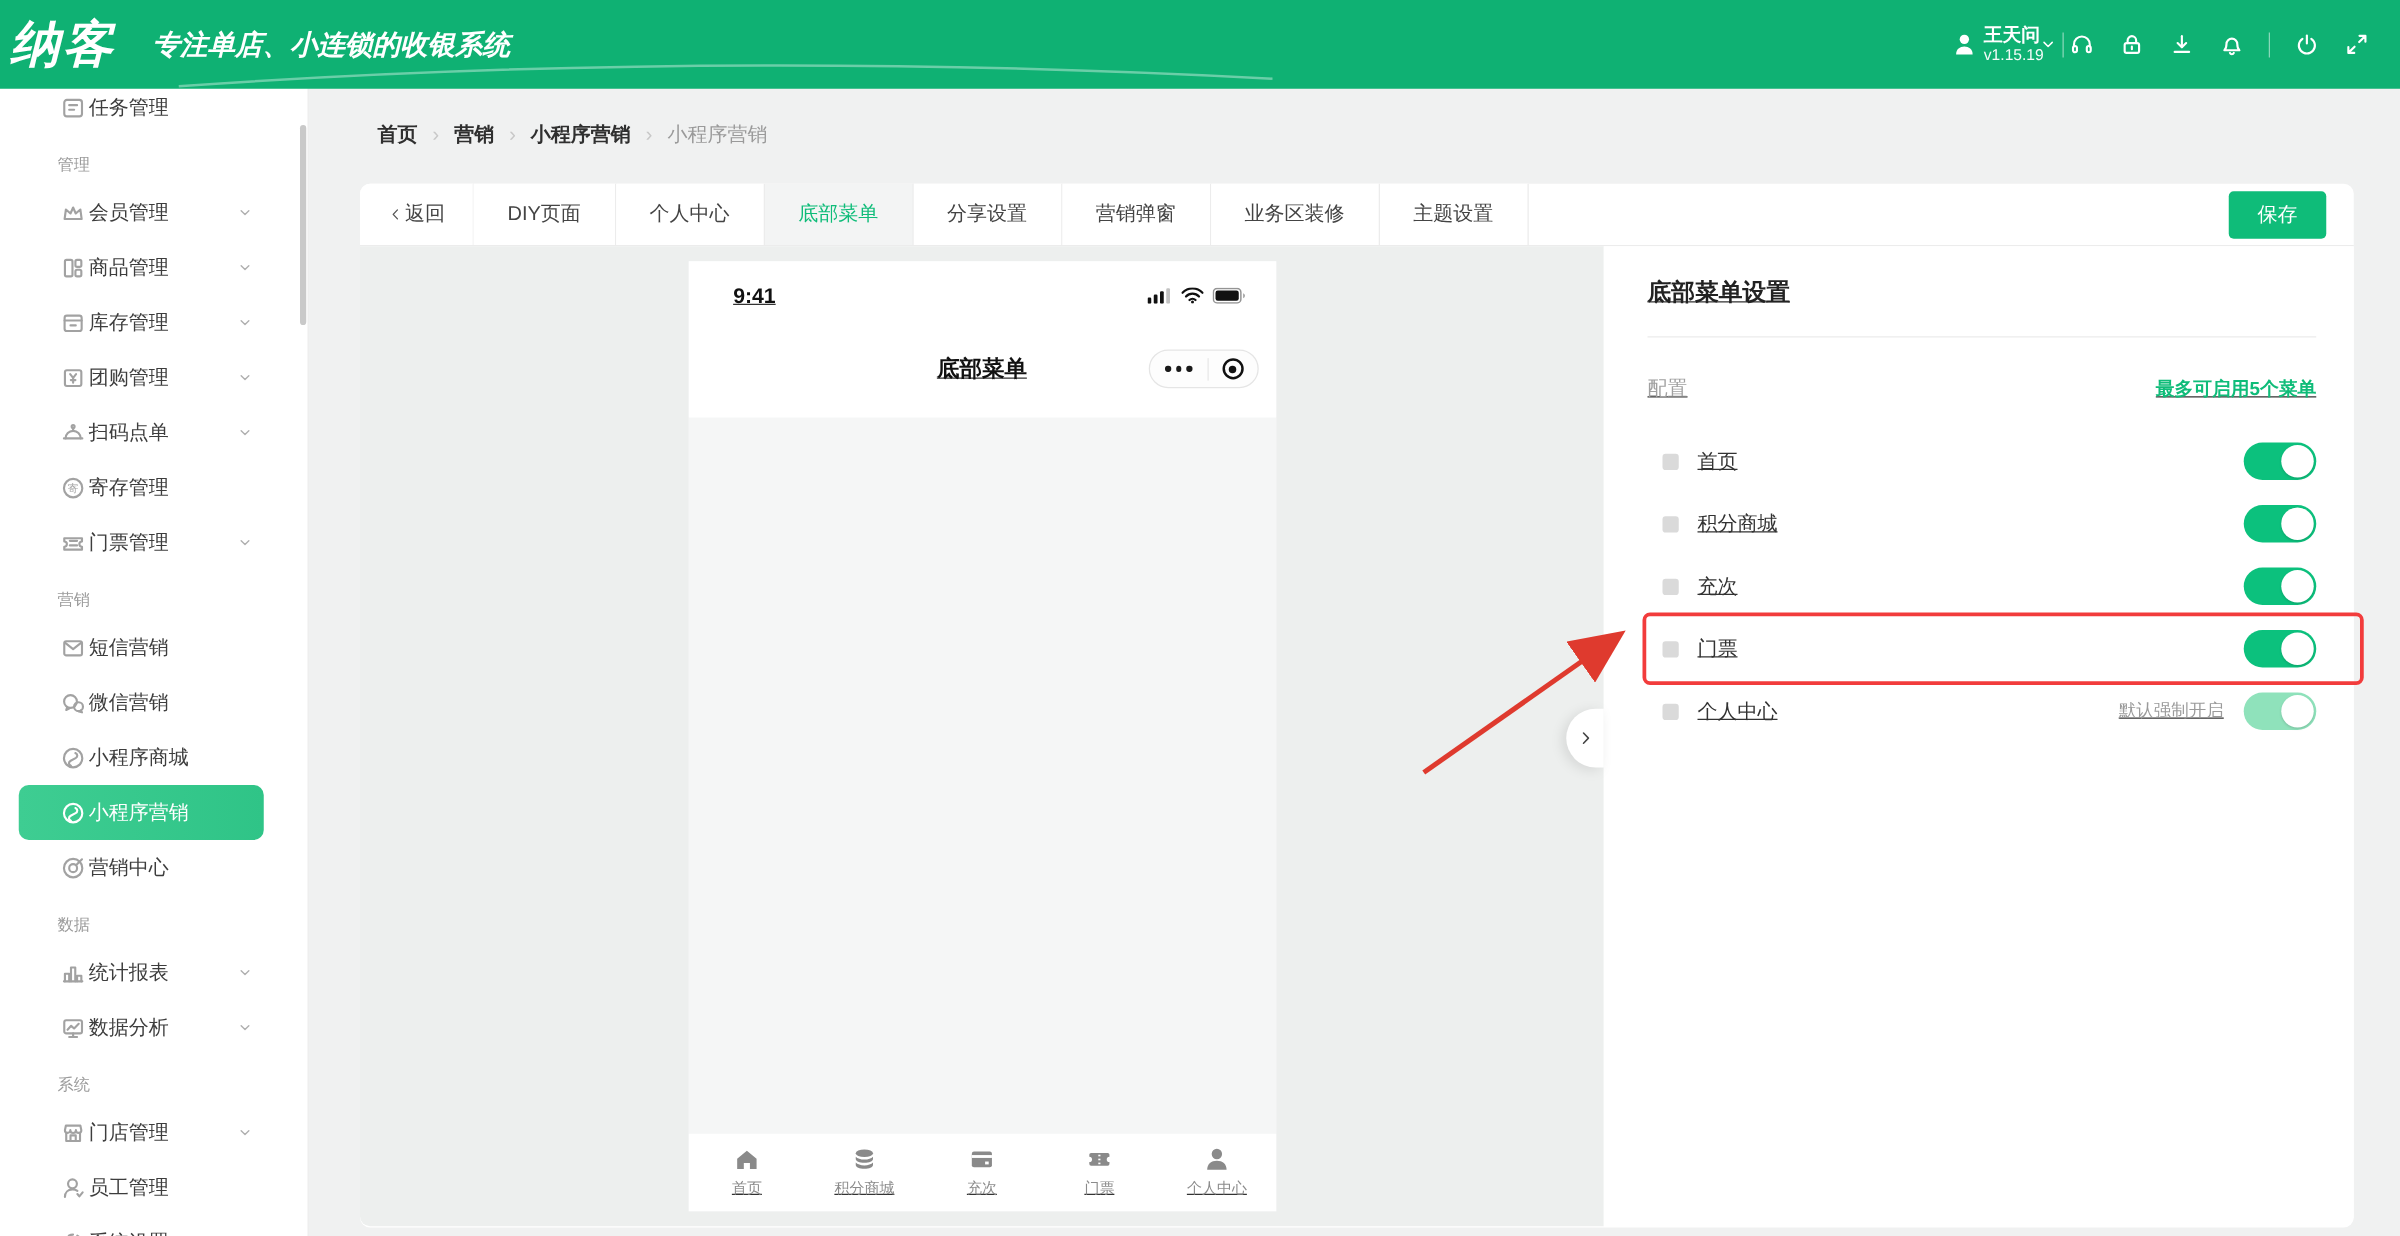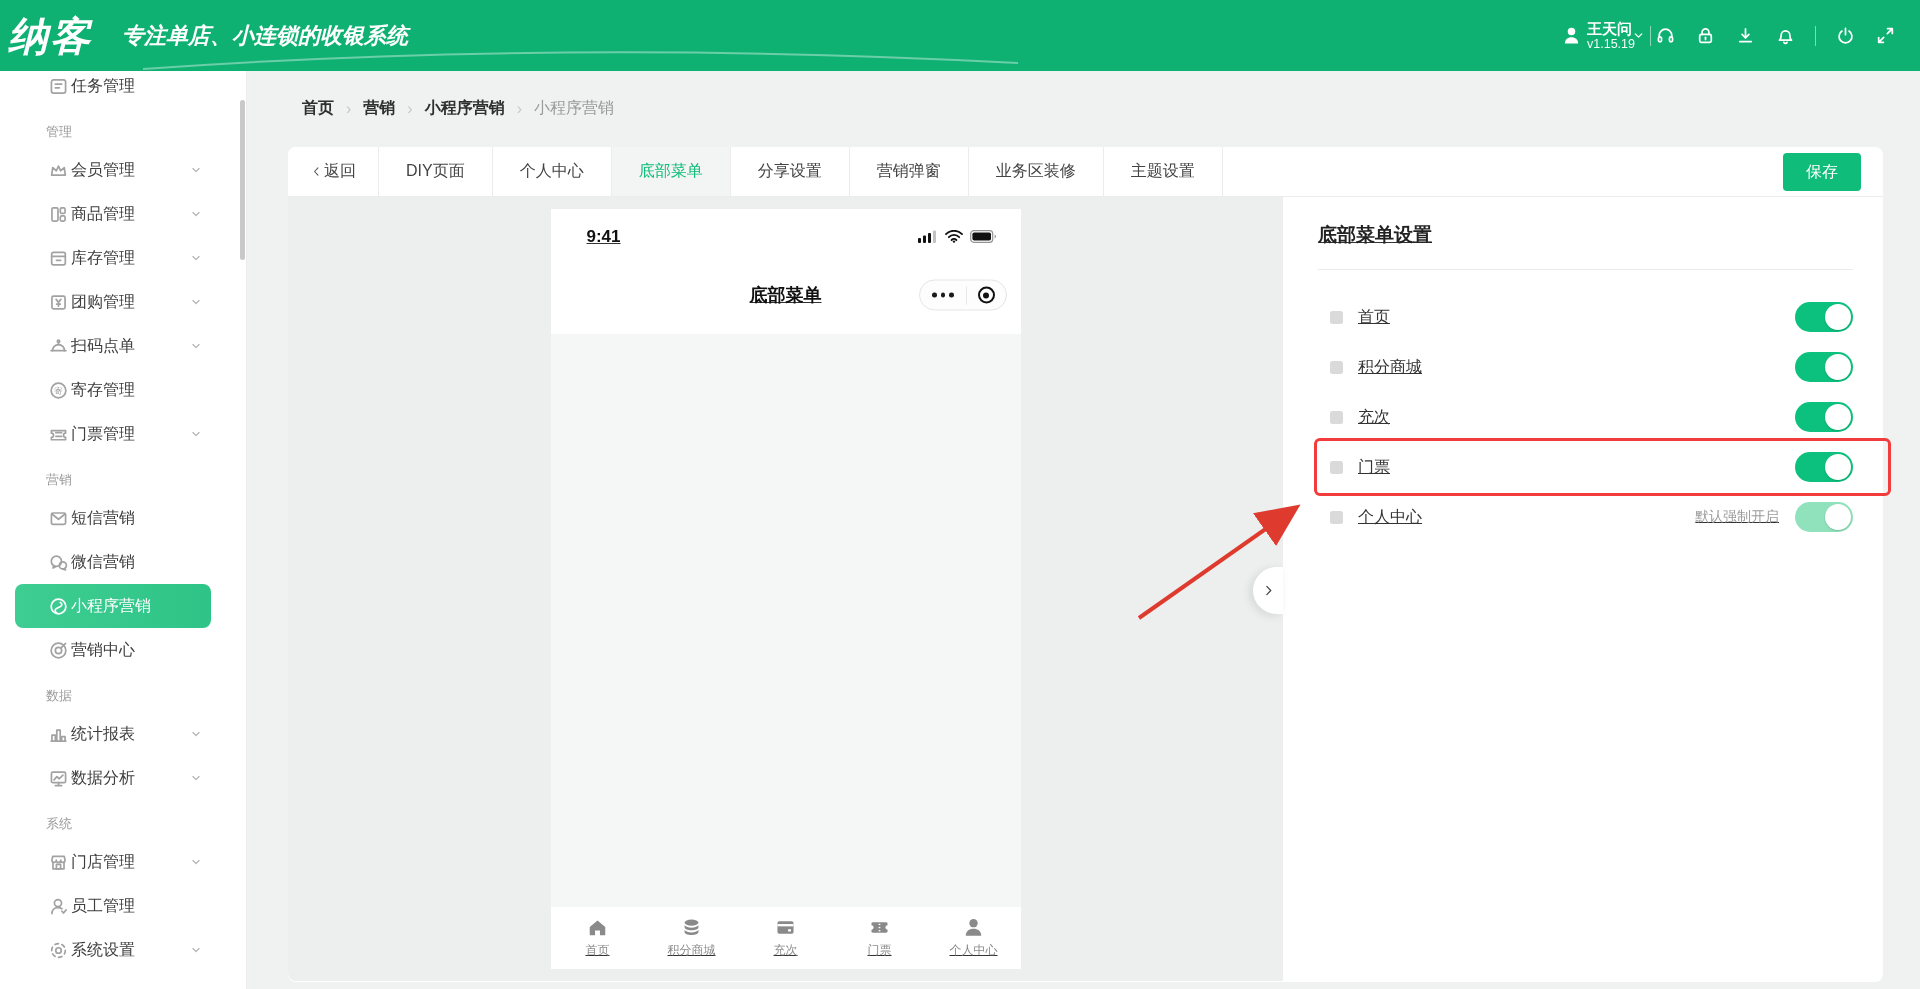--- a/index.html
+++ b/index.html
@@ -339,20 +339,34 @@
           </svg>
         </span>
         <span class="mi-label">微信营销</span>
         <span class="mi-chev s-icon">
           <svg viewBox="0 0 16 16">
             <polyline points="4.5,6.3 8,9.8 11.5,6.3"></polyline>
           </svg>
         </span>
       </div>
 
+      <div class="mi">
+        <span class="mi-icon s-icon">
+          <svg viewBox="0 0 16 16">
+            <circle cx="8" cy="8" r="5.6"></circle>
+            <path d="M9.4 4.9 c1.5 0.7 1.5 2.3 0.1 3.1 l-3 1.6 c-1.4 0.8 -1.4 2.4 0.1 3.1"></path>
+          </svg>
+        </span>
+        <span class="mi-label">小程序商城</span>
+        <span class="mi-chev s-icon">
+          <svg viewBox="0 0 16 16">
+            <polyline points="4.5,6.3 8,9.8 11.5,6.3"></polyline>
+          </svg>
+        </span>
+      </div>
 
       <div class="mi active">
         <span class="mi-icon s-icon">
           <svg viewBox="0 0 16 16">
             <circle cx="8" cy="8" r="5.6"></circle>
             <path d="M9.4 4.9 c1.5 0.7 1.5 2.3 0.1 3.1 l-3 1.6 c-1.4 0.8 -1.4 2.4 0.1 3.1"></path>
           </svg>
         </span>
         <span class="mi-label">小程序营销</span>
         <span class="mi-chev s-icon">
@@ -622,20 +636,24 @@
         <span class="exchev s-icon">
             <svg viewBox="0 0 16 16">
               <polyline points="6.2,3.6 10.4,8 6.2,12.4"></polyline>
             </svg>
           </span>
       </div>
 
       <div class="panel">
         <div class="panel-title">底部菜单设置</div>
         <div class="pdivider"></div>
+        <div class="confrow">
+          <span class="conf">配置</span>
+          <span class="hint">最多可启用5个菜单</span>
+        </div>
         <div class="rows">
 
             <div class="prow">
               <span class="handle"></span>
               <span class="plabel">首页</span>
               <span class="pnote"></span>
               <span class="toggle">
                 <i class="knob"></i>
               </span>
             </div>

